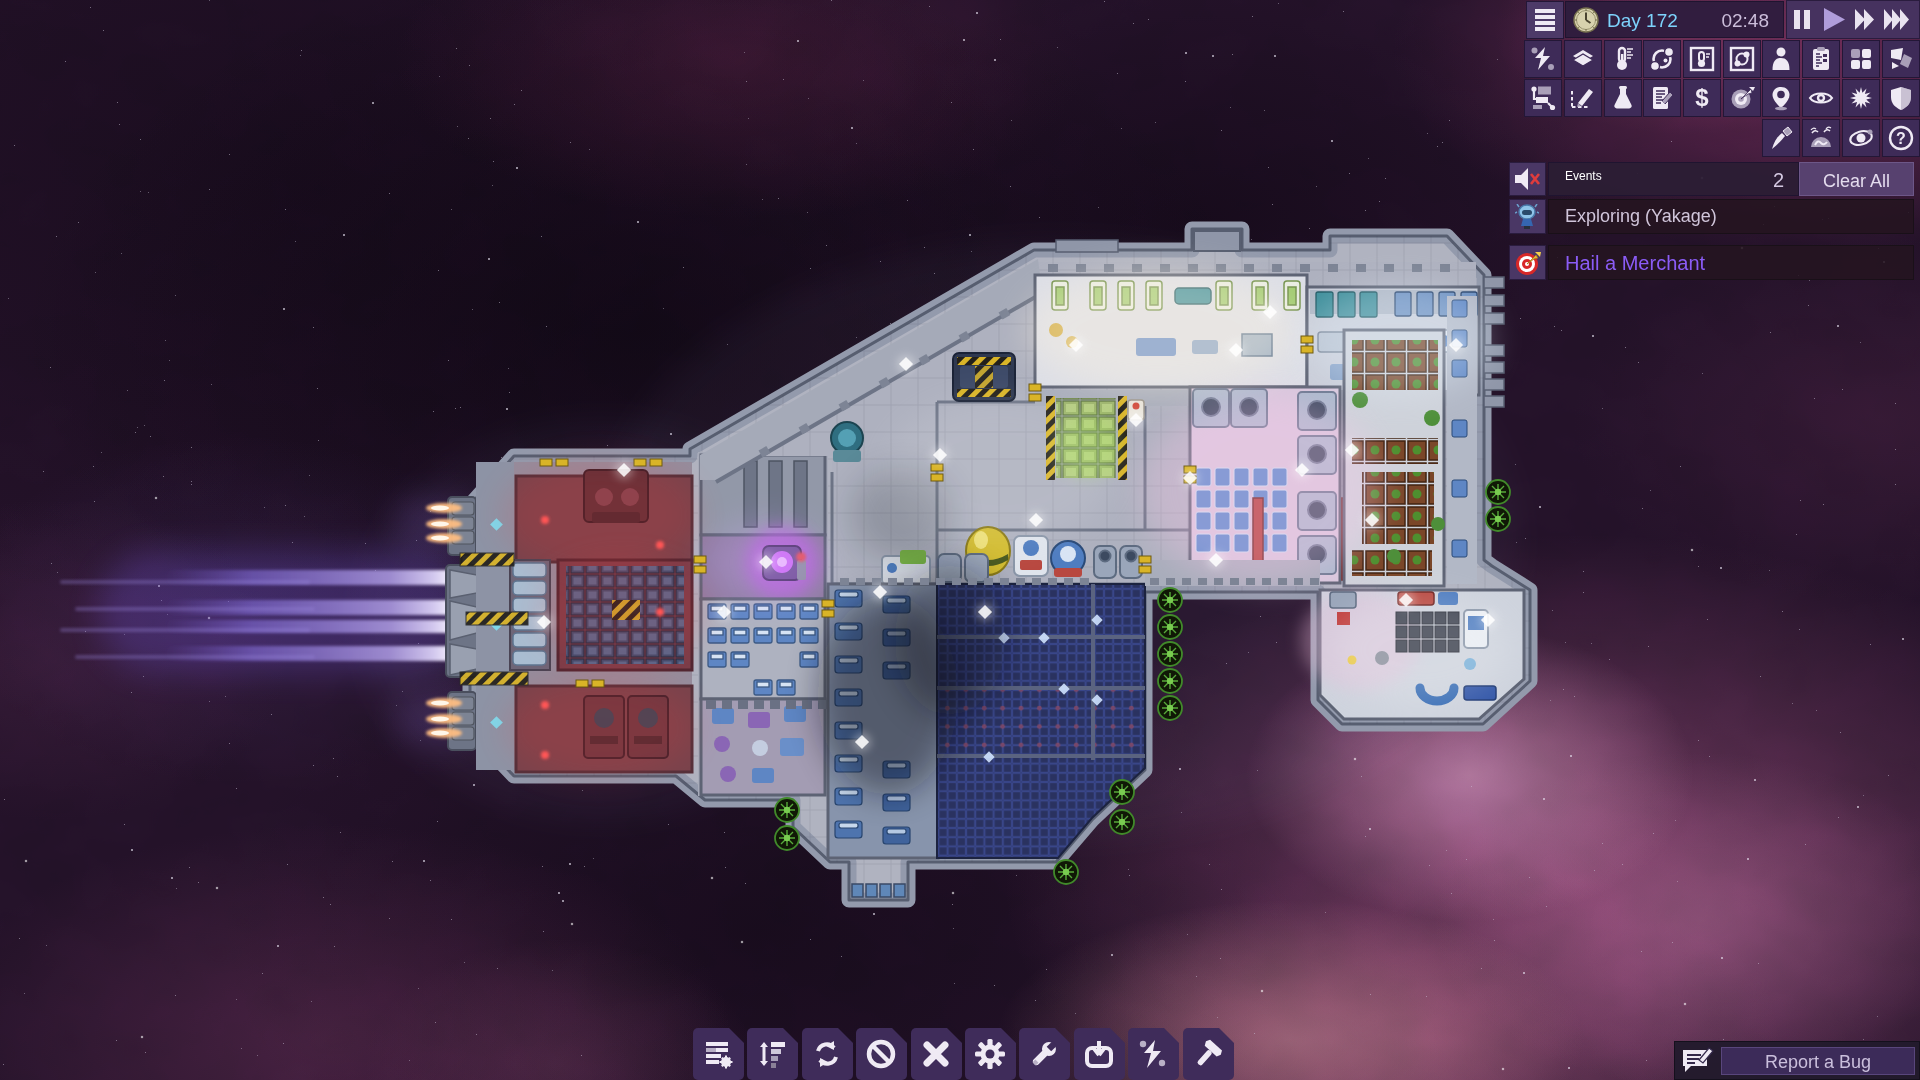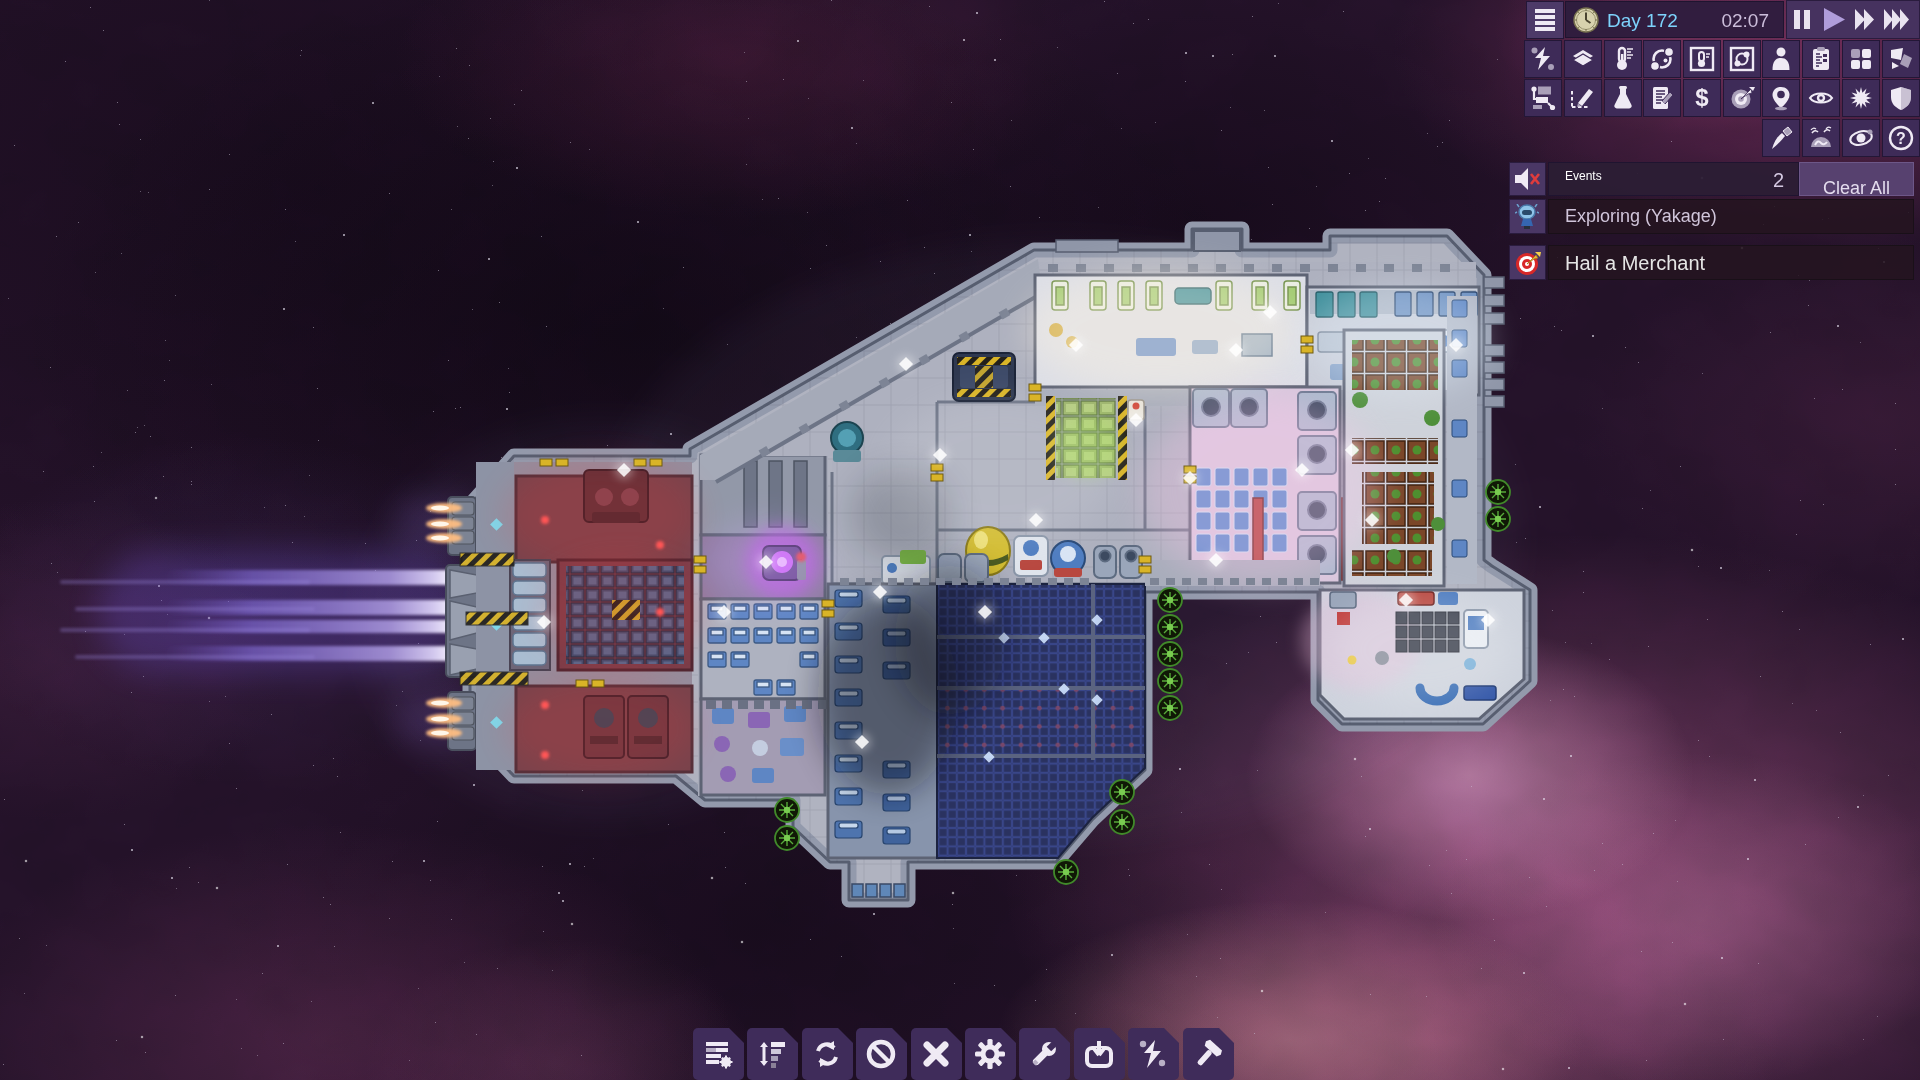--- a/index.html
+++ b/index.html
@@ -878,21 +878,21 @@
           <circle cx="13" cy="13" r="12" fill="#d8d2ae" stroke="#76704e" stroke-width="1.5"></circle>
           <circle cx="13" cy="13" r="9.5" fill="none" stroke="#9a9470" stroke-width="1"></circle>
           <path d="M13,13 L13,5.5 M13,13 L17.5,16" stroke="#4a4430" stroke-width="2"></path>
           <g stroke="#76704e" stroke-width="1">
             <path d="M13,2 v2 M13,22 v2 M2,13 h2 M22,13 h2 M5.2,5.2 l1.4,1.4 M19.4,19.4 l1.4,1.4 M5.2,20.8 l1.4,-1.4 M19.4,6.6 l1.4,-1.4"></path>
           </g>
         </svg>
 
 <div style="position:absolute;left:41px;top:8px;font-size:19px;color:#7dd3fc">Day 172</div>
 
-<div style="position:absolute;right:14px;top:8px;font-size:19px;color:#cbbdda">02:07</div>
+<div style="position:absolute;right:14px;top:8px;font-size:19px;color:#cbbdda">02:48</div>
 </div>
 
 <div style="position:absolute;left:1786px;top:0;width:134px;height:39px;background:#46325f;border:1px solid #2a1c3e;box-sizing:border-box">
 <svg width="132" height="37" viewBox="0 0 132 37">
           <g>
             <rect x="7" y="9" width="6" height="19" fill="#e9e3f0"></rect>
             <rect x="17" y="9" width="6" height="19" fill="#e9e3f0"></rect>
           </g>
           <path d="M37,7 L37,30 L58,18.5 Z" fill="#b09ddb"></path>
           <path d="M68,8 L68,29 L78,18.5 Z M77,8 L77,29 L87,18.5 Z" fill="#e9e3f0"></path>
@@ -1055,21 +1055,21 @@
           <path d="M3,10 h6 l7,-7 v22 l-7,-7 h-6 Z" fill="#efeaf4"></path>
           <path d="M19,9 L27,19 M27,9 L19,19" stroke="#e03c3c" stroke-width="2.6"></path>
         </svg></div>
 
 <div style="position:absolute;left:1548px;top:162px;width:251px;height:34px;background:rgba(44,30,52,0.94);border:1px solid #1f1430;box-sizing:border-box">
         <div style="position:absolute;left:16px;top:6px;font-size:12px;color:#ffffff">Events</div>
         <div style="position:absolute;right:14px;top:6px;font-size:20px;color:#d5c9e2">2</div>
       </div>
 
 <div style="position:absolute;left:1799px;top:162px;width:115px;height:34px;background:#57416f;border:1px solid #6d5788;box-sizing:border-box;text-align:center">
-        <div style="margin-top:15px;font-size:18px;color:#e4dcee">Clear All</div>
+        <div style="margin-top:8px;font-size:18px;color:#e4dcee">Clear All</div>
       </div>
 
 <div style="position:absolute;left:1509px;top:199px;width:37px;height:35px;background:#4a3765;border:1px solid #2a1c3e;box-sizing:border-box"><svg width="24" height="26" viewBox="0 0 24 26" style="margin:4px 5px">
           <ellipse cx="12" cy="8" rx="8" ry="7" fill="#8fc3e8" stroke="#4a7aaa" stroke-width="1.5"></ellipse>
           <rect x="7" y="6" width="10" height="5" rx="2.5" fill="#2a4a6a"></rect>
           <path d="M4,3 l-2,-3 M20,3 l2,-3 M2,8 l-2,1 M22,8 l2,1" stroke="#6aa0cc" stroke-width="1.5"></path>
           <path d="M8,15 h8 l2,7 h-12 Z" fill="#3566b0"></path>
           <rect x="9" y="22" width="6" height="3" fill="#28303c"></rect>
         </svg></div>
 
@@ -1080,21 +1080,21 @@
 <div style="position:absolute;left:1509px;top:245px;width:37px;height:35px;background:#4a3765;border:1px solid #2a1c3e;box-sizing:border-box"><svg width="28" height="28" viewBox="0 0 28 28" style="margin:3px 4px">
           <circle cx="13" cy="15" r="11" fill="#d82828"></circle>
           <circle cx="13" cy="15" r="8" fill="#ffffff"></circle>
           <circle cx="13" cy="15" r="5" fill="#d82828"></circle>
           <circle cx="13" cy="15" r="2" fill="#ffffff"></circle>
           <path d="M13,15 L22,6 L24,9 L20,10 Z" fill="#e8b93a" stroke="#a87818" stroke-width="0.8"></path>
           <path d="M21,3 L26,8 L27,3 Z" fill="#f2d04a"></path>
         </svg></div>
 
 <div style="position:absolute;left:1548px;top:245px;width:366px;height:35px;background:rgba(36,20,32,0.88);border:1px solid #191018;box-sizing:border-box">
-        <div style="position:absolute;left:16px;top:6px;font-size:20px;color:#e5e5e5">Hail a Merchant</div>
+        <div style="position:absolute;left:16px;top:6px;font-size:20px;color:#8b5cf6">Hail a Merchant</div>
       </div>
 </div>
 <div id="botbar">
 
 <div class="bbtn" style="left:693px;top:1028px"><svg width="32" height="32" viewBox="0 0 32 32" style="margin:10px 9px">
           <path d="M4,6 h22 M4,12 h22 M4,18 h15 M4,24 h13" stroke="#efeaf4" stroke-width="4"></path>
           <rect x="4" y="10" width="10" height="4" fill="#b9b0c6"></rect>
           <circle cx="24" cy="24" r="5" fill="#efeaf4"></circle>
           <g stroke="#efeaf4" stroke-width="2">
             <path d="M24,17.5 v3 M24,27.5 v3 M17.5,24 h3 M27.5,24 h3 M19.8,19.8 l2,2 M26.2,26.2 l2,2 M19.8,28.2 l2,-2 M26.2,21.8 l2,-2"></path>
@@ -1161,13 +1161,25 @@
         </svg></div>
 
 <div class="bbtn" style="left:1183px;top:1028px"><svg width="32" height="32" viewBox="0 0 32 32" style="margin:10px 9px">
           <g transform="rotate(42 16 16)">
             <path d="M8,4 L24,4 L26,8 L24,12 L8,12 L6,8 Z" fill="#efeaf4"></path>
             <rect x="13.2" y="12" width="5.6" height="18" rx="2.5" fill="#efeaf4"></rect>
           </g>
         </svg></div>
 </div>
 
+<div style="position:absolute;left:1674px;top:1041px;width:246px;height:39px;background:rgba(34,26,44,0.95);border:1px solid #14101c;box-sizing:border-box">
+
+<svg width="34" height="30" viewBox="0 0 34 30" style="position:absolute;left:6px;top:4px">
+        <path d="M2,4 h24 v16 h-16 l-6,6 v-6 h-2 Z" fill="#efeaf4"></path>
+        <path d="M6,9 h14 M6,13 h12 M6,17 h8" stroke="#33284a" stroke-width="1.8"></path>
+        <path d="M18,14 L28,2 L32,5 L22,17 Z" fill="#efeaf4" stroke="#33284a" stroke-width="1.2"></path>
+      </svg>
+
+<div style="position:absolute;left:46px;top:5px;width:194px;height:28px;background:#3c2b59;border:1px solid #59467c;box-sizing:border-box;text-align:center">
+        <div style="margin-top:4px;font-size:18px;color:#cabfdc">Report a Bug</div>
+      </div>
 </div>
+</div>
 
 </body></html>

